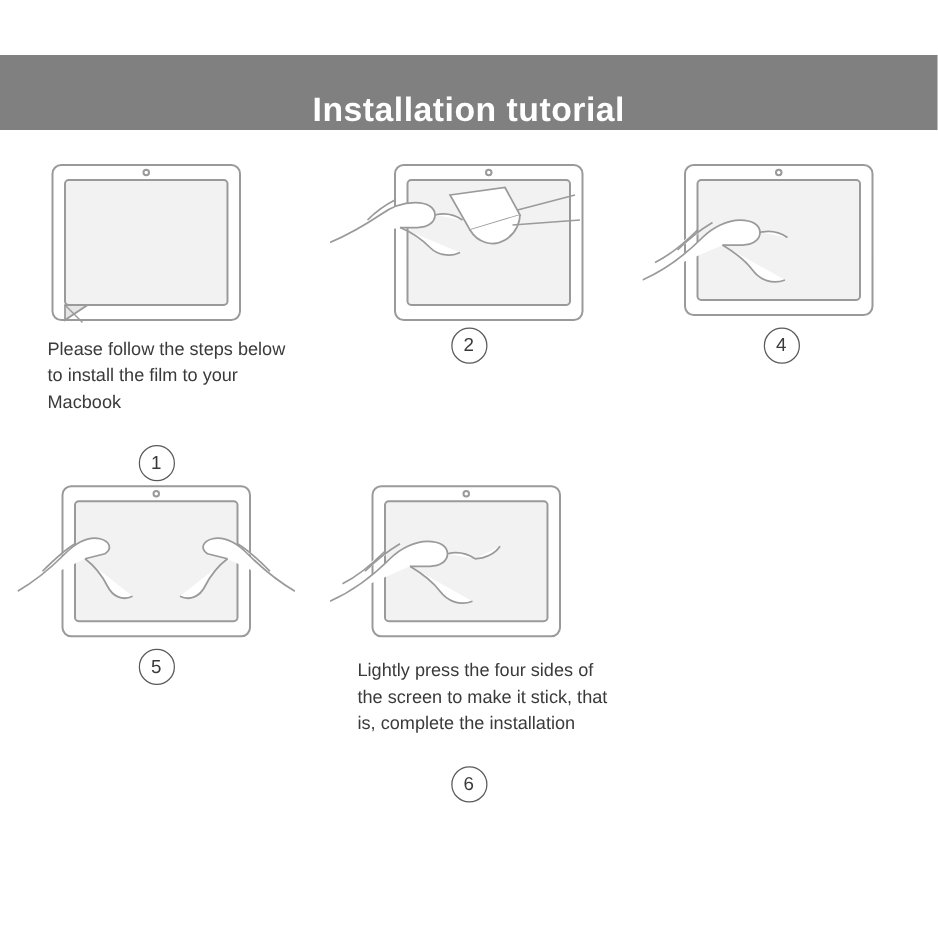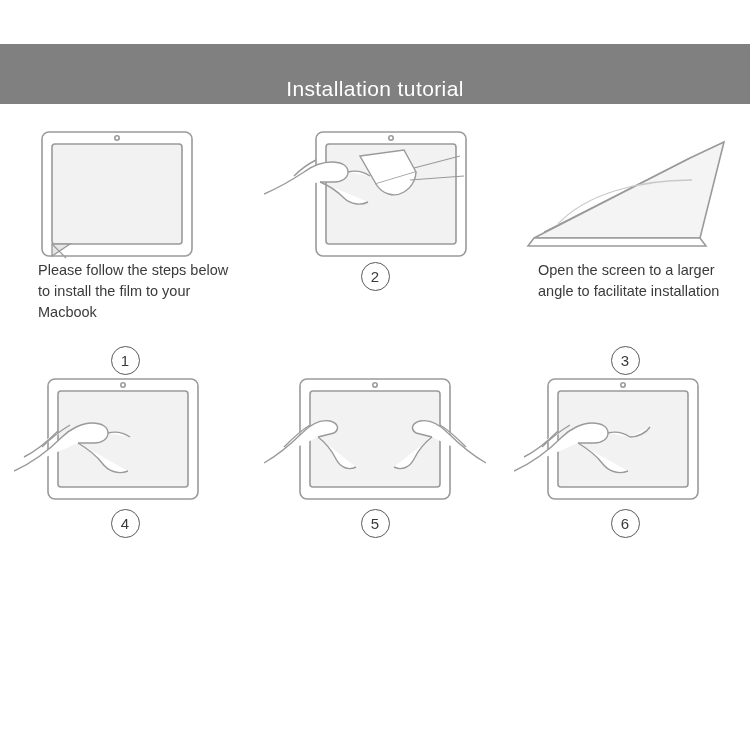--- a/index.html
+++ b/index.html
@@ -26,22 +26,22 @@
     left: 0;
     width: 750px;
     height: 60px;
     background: #808080;
     display: flex;
     align-items: center;
     justify-content: center;
   }
   .header-title {
     color: #ffffff;
-    font-size: 21px;
-    font-weight: 400;
+    font-size: 27px;
+    font-weight: 700;
     letter-spacing: 0.4px;
     margin-top: 29px;
   }
   .grid {
     position: absolute;
     top: 128px;
     left: 0;
     width: 750px;
     display: flex;
     flex-wrap: wrap;
@@ -60,21 +60,21 @@
     position: relative;
   }
   .caption {
     width: 100%;
     padding-left: 24px;
     box-sizing: border-box;
     font-size: 14.5px;
     line-height: 21px;
     color: #3a3a3a;
     min-height: 84px;
-    margin-top: 0;
+    margin-top: 10px;
   }
   .row2 .caption {
     padding-left: 22px;
   }
   .stepnum {
     margin-top: 2px;
     width: 27px;
     height: 27px;
     border: 1.3px solid #5a5a5a;
     border-radius: 50%;
@@ -133,34 +133,20 @@
           </g>
           <g fill="none" stroke="#9a9a9a" stroke-width="1.2">
             <path d="M150 40 L196 28"></path>
             <path d="M146 52 L200 48"></path>
           </g>
         </svg>
       </div>
       <div class="stepnum">2</div>
     </div>
 
-    <div class="cell">
-      <div class="art">
-        <svg width="222" height="132" viewBox="0 0 222 132">
-          <g fill="none" stroke="#9a9a9a" stroke-width="1.6">
-            <path d="M20 110 L186 110 L210 14 L176 30 Z" fill="#f4f4f4"></path>
-            <path d="M20 110 L186 110 L192 118 L14 118 Z" fill="#ffffff"></path>
-            <path d="M176 30 L30 104" stroke-width="1.1"></path>
-          </g>
-          <path d="M44 96 C72 66 124 52 178 52" fill="none" stroke="#c9c9c9" stroke-width="1.3"></path>
-        </svg>
-      </div>
-      <div class="caption">Open the screen to a larger angle to facilitate installation</div>
-      <div class="stepnum">3</div>
-    </div>
 
     <div class="cell row2">
       <div class="art">
         <svg width="222" height="132" viewBox="0 0 222 132">
           <g fill="none" stroke="#9a9a9a" stroke-width="1.6">
             <rect x="34" y="4" width="150" height="120" rx="7" fill="#ffffff"></rect>
             <rect x="44" y="16" width="130" height="96" rx="3" fill="#f2f2f2"></rect>
             <circle cx="109" cy="10" r="2.2" fill="#ffffff"></circle>
           </g>
           <g fill="#ffffff" stroke="#9a9a9a" stroke-width="1.4">
@@ -209,17 +195,18 @@
           <g fill="#ffffff" stroke="#9a9a9a" stroke-width="1.4">
             <path d="M0 96 C18 88 34 76 48 62 C56 54 68 48 78 48 C88 48 94 52 94 58 C94 64 88 68 80 68 L64 68"></path>
             <path d="M64 68 C74 74 82 80 88 88 C94 96 104 100 114 96"></path>
             <path d="M94 58 C102 56 110 58 116 62"></path>
             <path d="M28 72 C36 64 46 56 56 50"></path>
             <path d="M10 82 C22 76 34 66 44 56"></path>
             <path d="M116 62 C124 62 132 58 136 52"></path>
           </g>
         </svg>
       </div>
+      <div class="caption">Lightly press the four sides of the screen to make it stick, that is, complete the installation</div>
       <div class="stepnum">6</div>
     </div>
 
   </div>
 </div>
 
 </body></html>

